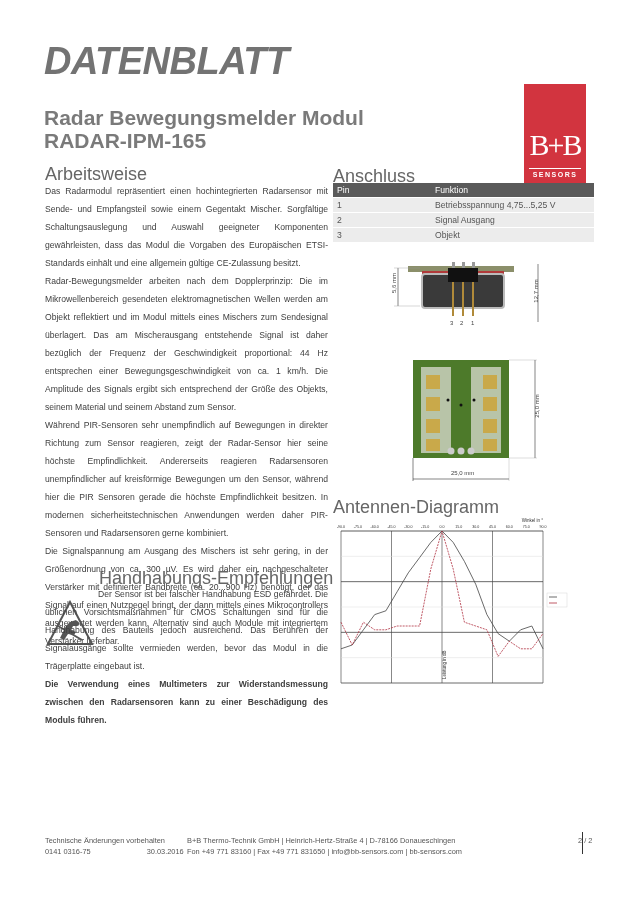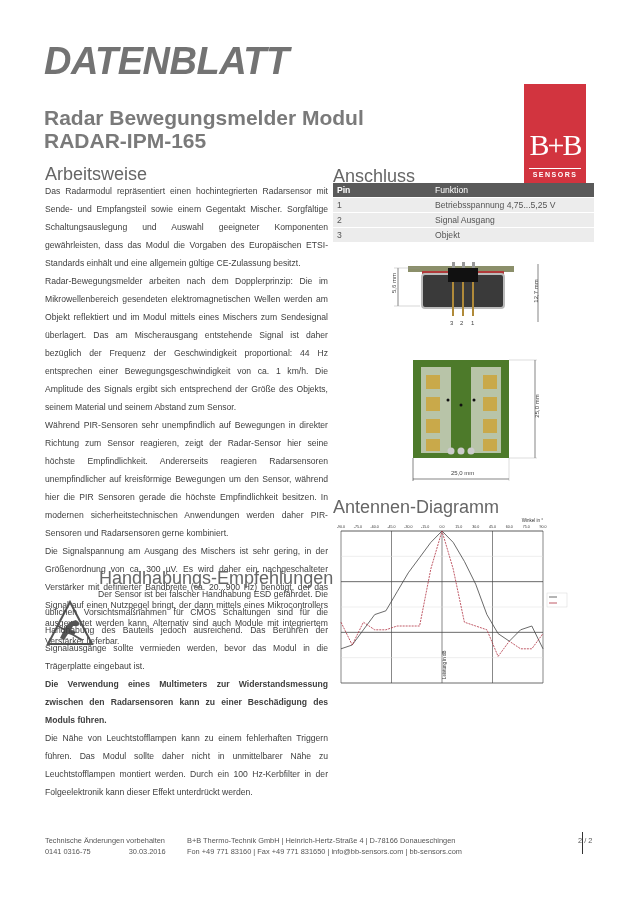--- a/index.html
+++ b/index.html
@@ -15,21 +15,21 @@
   .logo .sensors { position: absolute; left: 0; right: 0; top: 87px; text-align: center; font-size: 7px; font-weight: bold; color: #fff; letter-spacing: 1.5px; }
 
   .h2 { position: absolute; font-size: 18px; color: #666; }
   .para { position: absolute; left: 45px; width: 283px; font-size: 8.6px; line-height: 18px; text-align: justify; color: #404040; }
   .para p { margin: 0; }
   .bold { font-weight: bold; }
 
   table.pins { position: absolute; left: 333px; top: 183px; width: 261px; border-collapse: collapse; font-size: 8.6px; }
   table.pins th { background: #5a5a5a; color: #fff; font-weight: normal; text-align: left; padding: 1px 4px; height: 14px; }
   table.pins td { background: #ececec; color: #555; padding: 1px 4px; height: 15px; border-top: 1px solid #fff; }
-  table.pins .c1 { width: 98px; font-weight: bold; }
+  table.pins .c1 { width: 98px; }
 
   .side-view { position: absolute; left: 380px; top: 262px; width: 180px; height: 70px; }
   .pcb-view { position: absolute; left: 375px; top: 355px; width: 175px; height: 130px; }
   .dimlabel { position: absolute; font-size: 6px; color: #444; }
 
   .esd { position: absolute; left: 46px; top: 600px; width: 48px; height: 48px; }
 
   .chart { position: absolute; left: 333px; top: 513px; width: 235px; height: 175px; }
 
   .footer { position: absolute; top: 835px; font-size: 7.4px; color: #555; line-height: 11px; }
@@ -59,21 +59,20 @@
 
 <div class="h2" style="left:99px; top:568px;">Handhabungs-Empfehlungen</div>
 <svg class="esd" viewBox="0 0 48 48">
   <polygon points="24,2 46,44 2,44" fill="none" stroke="#555" stroke-width="2"></polygon>
   <path d="M14,38 L20,26 L24,22 L30,20 L34,24 L31,26 L27,26 L25,30 L30,32 L28,35 L22,34 L18,40 Z" fill="#555"></path>
   <line x1="12" y1="26" x2="36" y2="40" stroke="#555" stroke-width="2"></line>
 </svg>
 <div class="para" style="top:585px;">
   <p style="text-indent:53px;">Der Sensor ist bei falscher Handhabung ESD gefährdet. Die üblichen Vorsichtsmaßnahmen für CMOS Schaltungen sind für die Handhabung des Bauteils jedoch ausreichend. Das Berühren der Signalausgänge sollte vermieden werden, bevor das Modul in die Trägerplatte eingebaut ist.</p>
   <p class="bold">Die Verwendung eines Multimeters zur Widerstandsmessung zwischen den Radarsensoren kann zu einer Beschädigung des Moduls führen.</p>
-  <p>Die Nähe von Leuchtstofflampen kann zu einem fehlerhaften Triggern führen. Das Modul sollte daher nicht in unmittelbarer Nähe zu Leuchtstofflampen montiert werden. Durch ein 100 Hz-Kerbfilter in der Folgeelektronik kann dieser Effekt unterdrückt werden.</p>
 </div>
 
 <div class="h2" style="left:333px; top:166px;">Anschluss</div>
 <table class="pins">
   <thead>
     <tr>
       <th class="c1">Pin</th>
       <th>Funktion</th>
     </tr>
   </thead>
@@ -182,21 +181,21 @@
       <rect x="214" y="80" width="20" height="14" fill="#fff" stroke="#ccc" stroke-width="0.4"></rect>
       <line x1="216" y1="84" x2="224" y2="84" stroke="#444444" stroke-width="0.8"></line>
       <line x1="216" y1="90" x2="224" y2="90" stroke="#b03040" stroke-width="0.8"></line>
     </svg>
 </div>
 
 <div class="footer" style="left:45px;">
   <div>Technische Änderungen vorbehalten</div>
   <div>
     <span>0141 0316-75</span>
-    <span style="margin-left:24px;padding-left:12px;">30.03.2016</span>
+    <span style="margin-left:42px;padding-left:12px;">30.03.2016</span>
   </div>
 </div>
 <div class="footer" style="left:187px;">
   <div>B+B Thermo-Technik GmbH | Heinrich-Hertz-Straße 4 | D-78166 Donaueschingen</div>
   <div>Fon +49 771 83160 | Fax +49 771 831650 | info@bb-sensors.com | bb-sensors.com</div>
 </div>
 <div class="footer" style="left:562px;margin-left:16px;">2 / 2</div>
 <div class="footer-rule"></div>
 
 </body></html>

